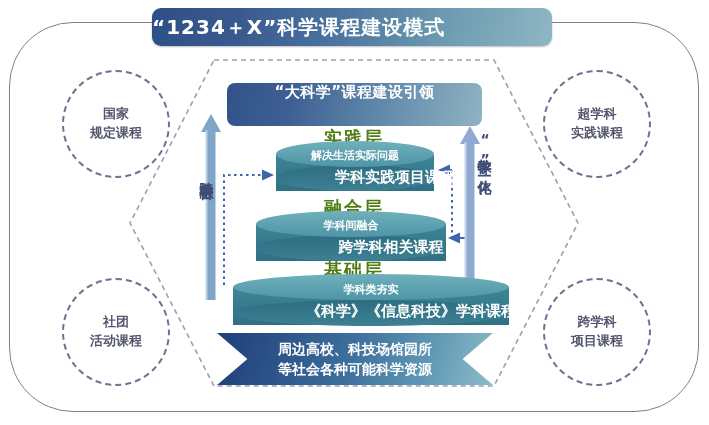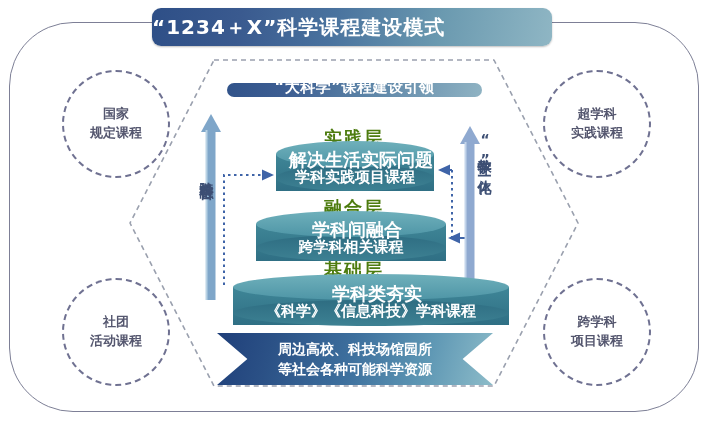--- a/index.html
+++ b/index.html
@@ -27,45 +27,45 @@
   .circ{position:absolute;width:104px;height:104px;border-radius:50%;
       border:2.4px dashed #6f7191;display:flex;flex-direction:column;
       align-items:center;justify-content:center;}
   .circ b{display:block;color:#55576f;font-size:13px;font-weight:bold;line-height:1.45;}
   .c-tl{left:62px;top:70px;}
   .c-tr{left:543px;top:70px;}
   .c-bl{left:62px;top:278px;}
   .c-br{left:543px;top:278px;}
 
   
-  .sub-banner{position:absolute;left:227px;top:83px;width:255px;height:14px;
+  .sub-banner{position:absolute;left:227px;top:83px;width:255px;height:43px;
       border-radius:8px;
       background:linear-gradient(100deg,#31538a 0%,#3e5f93 25%,#5b83a6 55%,#8fb3c3 100%);
-      display:flex;align-items:flex-end;justify-content:center;}
+      display:flex;align-items:flex-start;justify-content:center;}
   .sub-banner span{color:#fff;font-size:15px;font-weight:bold;letter-spacing:.5px;}
 
   
   .layer-head{position:absolute;width:200px;text-align:center;
       color:#4d7c0f;font-size:18px;font-weight:bold;letter-spacing:2px;}
   .lh1{left:254px;top:126px;}
   .lh2{left:254px;top:196px;}
   .lh3{left:254px;top:258px;}
 
   
   .cyl{position:absolute;}
   .cyl .top{position:absolute;left:0;top:0;width:100%;height:26px;border-radius:50%;
       background:linear-gradient(180deg,#6fb0bb 0%,#4e95a6 100%);}
   .cyl .body{position:absolute;left:0;top:13px;width:100%;
       background:linear-gradient(180deg,#3f8697 0%,#2f6f84 100%);}
   .cyl .bot{position:absolute;left:0;width:100%;height:26px;border-radius:50%;
       background:linear-gradient(180deg,#2e6d82 0%,#3d8193 100%);}
   .cyl .t1,.cyl .t2{position:absolute;width:100%;text-align:center;color:#fff;
       font-weight:bold;z-index:5;}
-  .cyl .t1{font-size:18px;padding-left:6px;}
-  .cyl .t2{font-size:15px;}
+  .cyl .t1{font-size:11px;}
+  .cyl .t2{font-size:15px;padding-left:40px;}
 
   
   #cyl1{left:276px;top:141px;width:158px;height:50px;}
   #cyl1 .body{height:37px;}
   #cyl1 .bot{top:24px;}
   #cyl1 .t1{top:7px;}
   #cyl1 .t2{top:27px;}
   
   #cyl2{left:256px;top:211px;width:190px;height:50px;}
   #cyl2 .body{height:37px;}

